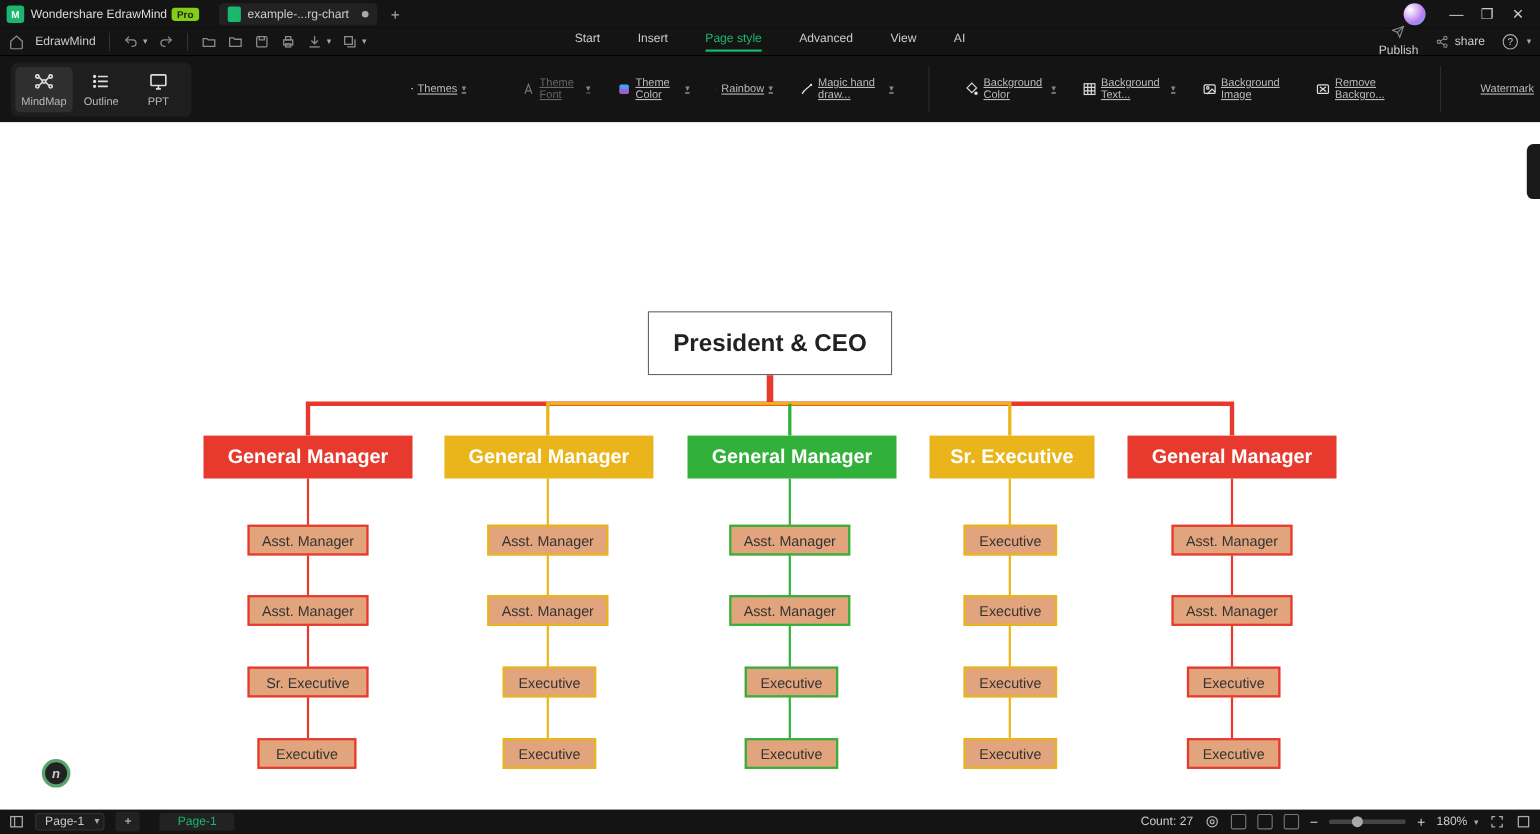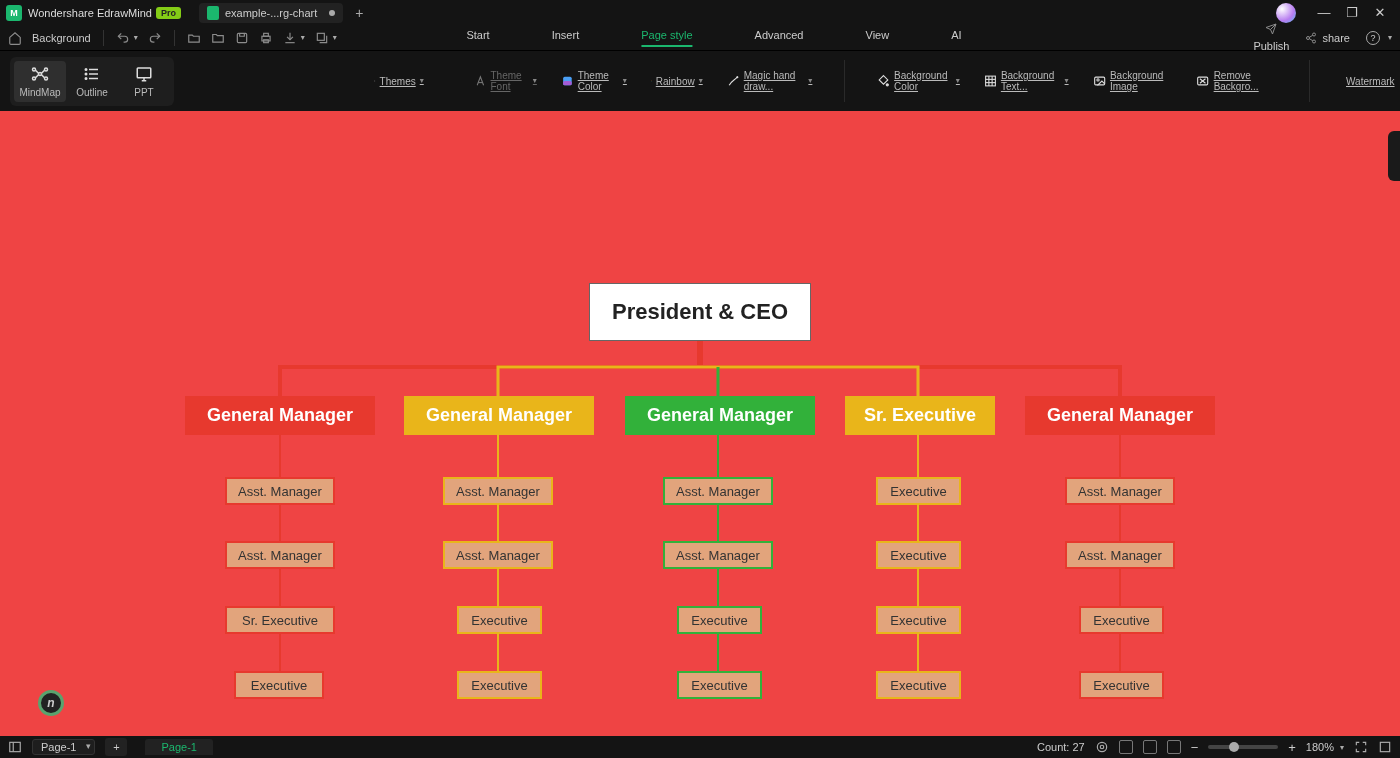--- a/index.html
+++ b/index.html
@@ -16,41 +16,41 @@
   .plus-tab{margin-left:12px;color:#aaa;font-size:14px;cursor:pointer;}
   .titlebar .spacer{flex:1;}
   .avatar{width:20px;height:20px;border-radius:50%;background:radial-gradient(circle at 30% 30%, #fff, #b77df0 60%, #4fbff0);margin-right:14px;}
   .win-btn{width:28px;text-align:center;font-size:13px;color:#ccc;cursor:pointer;}
 
   
   .toolbar1{height:26px;background:#141414;border-bottom:1px solid #000;display:flex;align-items:center;padding:0 8px;color:#ccc;font-size:11px;gap:10px;position:relative;}
   .toolbar1 .ic{width:14px;height:14px;display:inline-block;opacity:.8;}
   .toolbar1 .sep{width:1px;height:16px;background:#333;margin:0 2px;}
   .menus{position:absolute;left:50%;transform:translateX(-50%);display:flex;gap:34px;}
-  .menus span{cursor:pointer;margin-left:28px;}
+  .menus span{cursor:pointer;}
   .menus .active{color:#1bb76e;border-bottom:2px solid #1bb76e;padding-bottom:4px;}
   .toolbar1 .right{position:absolute;right:8px;display:flex;gap:16px;align-items:center;}
   .toolbar1 .right .q{width:14px;height:14px;border:1.2px solid #aaa;border-radius:50%;display:flex;align-items:center;justify-content:center;font-size:9px;}
 
   
   .ribbon{height:60px;background:#141414;display:flex;align-items:center;padding:0 10px;color:#bbb;font-size:10px;position:relative;}
   .view-modes{display:flex;gap:0;background:#1e1e1e;border-radius:6px;padding:4px;}
   .vm{width:52px;display:flex;flex-direction:column;align-items:center;gap:4px;padding:4px 0;border-radius:4px;cursor:pointer;}
   .vm.active{background:#2f2f2f;}
   .vm .ic{width:18px;height:18px;color:#ddd;}
   .rib-items{display:flex;gap:24px;margin-left:200px;}
   .rib-item{display:flex;align-items:center;gap:4px;cursor:pointer;min-width:44px;text-decoration:underline;}
   .rib-item .ic{width:18px;height:18px;}
   .rib-item .lbl{font-size:10px;}
   .rib-item .dd{font-size:8px;color:#888;line-height:4px;}
   .rib-sep{width:1px;height:42px;background:#2a2a2a;margin:0 8px;}
   .muted{color:#666;margin-left:26px;}
 
   
-  .canvas-wrap{flex:1;position:relative;background:#ef4444;overflow:hidden;text-align:right;}
+  .canvas-wrap{flex:1;position:relative;background:#ffffff;overflow:hidden;text-align:right;}
   .sidehandle{position:absolute;right:0;top:20px;width:12px;height:50px;background:#1a1a1a;border-radius:6px 0 0 6px;}
 
   .node{position:absolute;display:flex;align-items:center;justify-content:center;font-weight:bold;}
   .root{left:589px;top:172px;width:222px;height:58px;background:#fff;color:#222;border:1px solid #666;font-size:22px;}
   .mgr{top:285px;height:39px;width:190px;color:#fff;font-size:18px;}
   .m1{left:185px;background:#e7392e;}
   .m2{left:404px;background:#e9b51a;width:190px;}
   .m3{left:625px;background:#32b13a;width:190px;}
   .m4{left:845px;background:#e9b51a;width:150px;}
   .m5{left:1025px;background:#e7392e;width:190px;}
@@ -95,21 +95,21 @@
   <div class="avatar"></div>
   <div class="win-btn">—</div>
   <div class="win-btn">❐</div>
   <div class="win-btn">✕</div>
 </div>
 
 <div class="toolbar1">
   <svg class="ic" viewBox="0 0 24 24" fill="none" stroke="#aaa" stroke-width="2">
       <path d="M3 11l9-8 9 8v10a2 2 0 0 1-2 2H5a2 2 0 0 1-2-2z"></path>
     </svg>
-  <span>Background</span>
+  <span>EdrawMind</span>
   <span class="sep"></span>
   <svg class="ic" viewBox="0 0 24 24" fill="none" stroke="#aaa" stroke-width="2">
       <path d="M9 14l-5-5 5-5"></path>
       <path d="M4 9h11a5 5 0 0 1 0 10h-2"></path>
     </svg>
   <span style="font-size:8px;color:#aaa;margin-left:-6px;">▾</span>
   <svg class="ic" viewBox="0 0 24 24" fill="none" stroke="#aaa" stroke-width="2">
       <path d="M15 14l5-5-5-5"></path>
       <path d="M20 9H9a5 5 0 0 0 0 10h2"></path>
     </svg>

